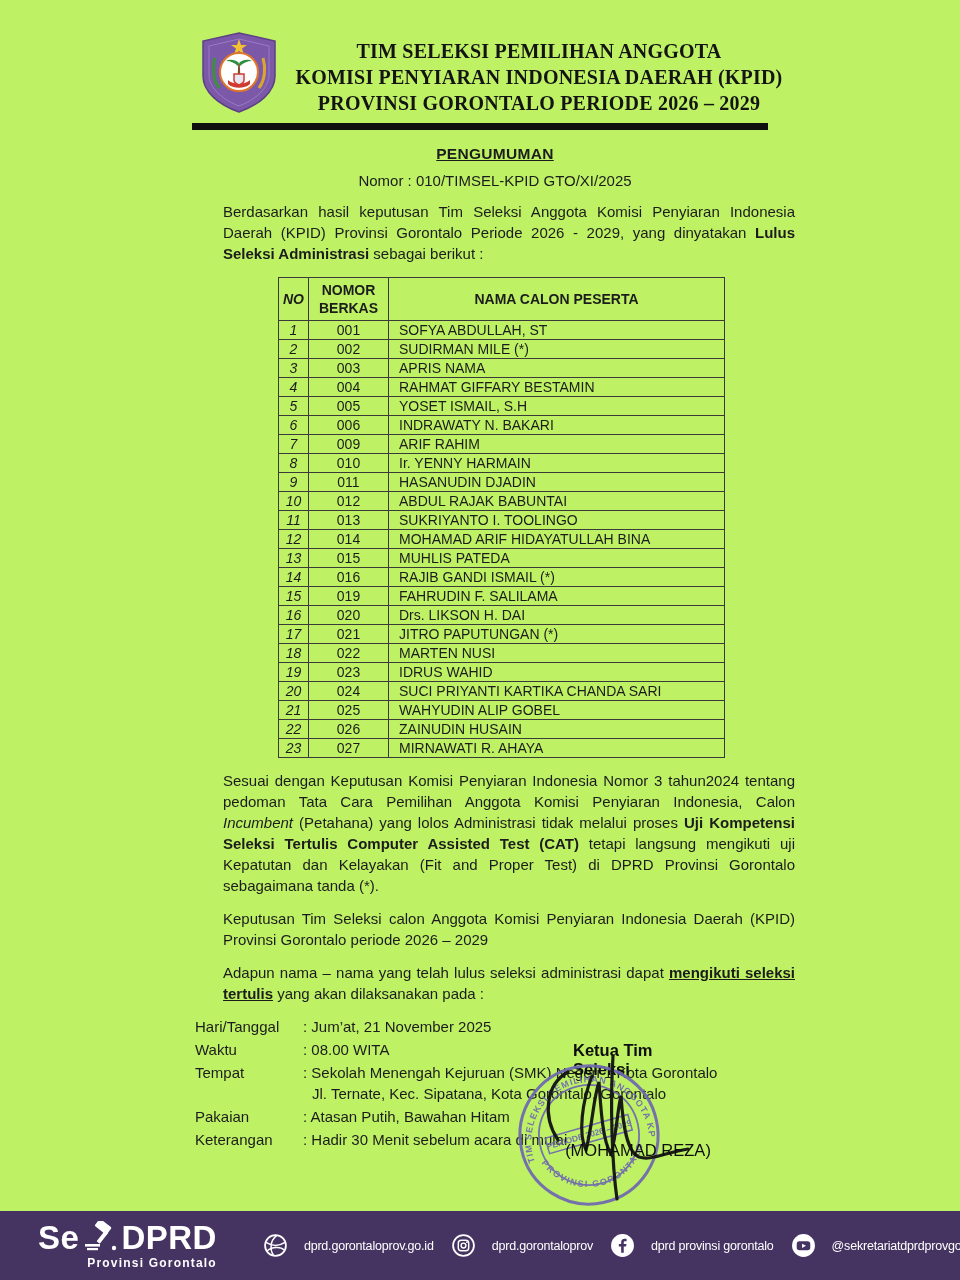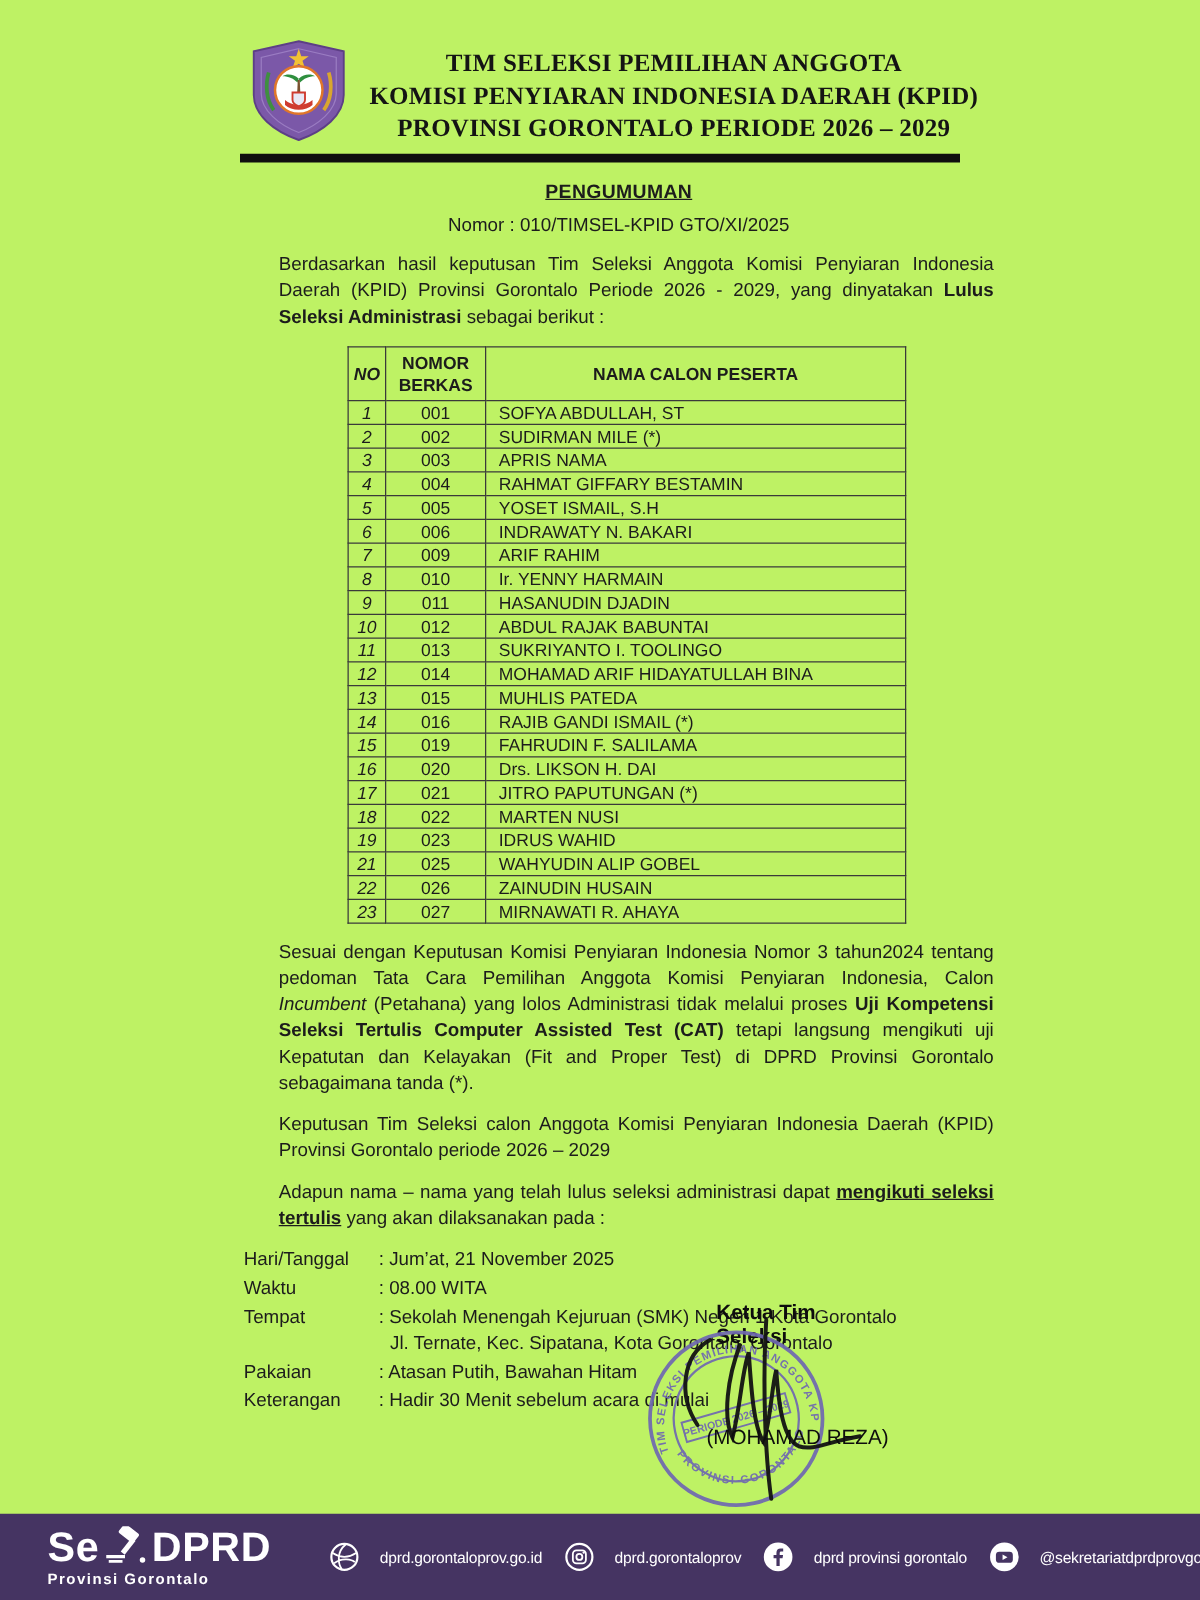--- a/index.html
+++ b/index.html
@@ -50,21 +50,21 @@
   .stamp { position:absolute; left:514px; top:1060px; width:150px; height:150px;
            transform:rotate(-12deg); opacity:.92; }
   .scrawl { position:absolute; left:516px; top:1052px; width:200px; height:150px; }
   .sig-name { position:absolute; left:558px; top:1141px; width:160px; text-align:center;
               font-weight:normal; font-size:16.5px; color:#0d0d0d; }
   
   .footer {
     position:absolute; left:0; bottom:0; width:960px; height:69px;
     display:flex; align-items:center; color:#fff;
   }
-  .f-logo { margin-left:38px; display:flex; flex-direction:column; align-items:flex-start; }
+  .f-logo { margin-left:38px; display:flex; flex-direction:column; align-items:flex-end; }
   .f-logo-row { display:flex; align-items:flex-end; gap:4px; }
   .f-logo-word { font-weight:bold; font-size:33px; line-height:30px; letter-spacing:.5px; }
   .f-logo-sub { font-weight:bold; font-size:12px; letter-spacing:1.2px; margin-top:3px; }
   .f-links { display:flex; align-items:center; gap:17px; margin-left:46px; }
   .f-link { display:flex; align-items:center; gap:16px; }
   .f-icon { width:25px; height:25px; flex:0 0 25px; }
   .f-label { font-size:12.5px; letter-spacing:-.2px; white-space:nowrap; }
 </style>
 </head>
 <body>
@@ -196,20 +196,25 @@
           </tr>
           <tr>
             <td class="c0">18</td>
             <td class="c1">022</td>
             <td class="c2">MARTEN NUSI</td>
           </tr>
           <tr>
             <td class="c0">19</td>
             <td class="c1">023</td>
             <td class="c2">IDRUS WAHID</td>
+          </tr>
+          <tr>
+            <td class="c0">20</td>
+            <td class="c1">024</td>
+            <td class="c2">SUCI PRIYANTI KARTIKA CHANDA SARI</td>
           </tr>
           <tr>
             <td class="c0">21</td>
             <td class="c1">025</td>
             <td class="c2">WAHYUDIN ALIP GOBEL</td>
           </tr>
           <tr>
             <td class="c0">22</td>
             <td class="c1">026</td>
             <td class="c2">ZAINUDIN HUSAIN</td>

